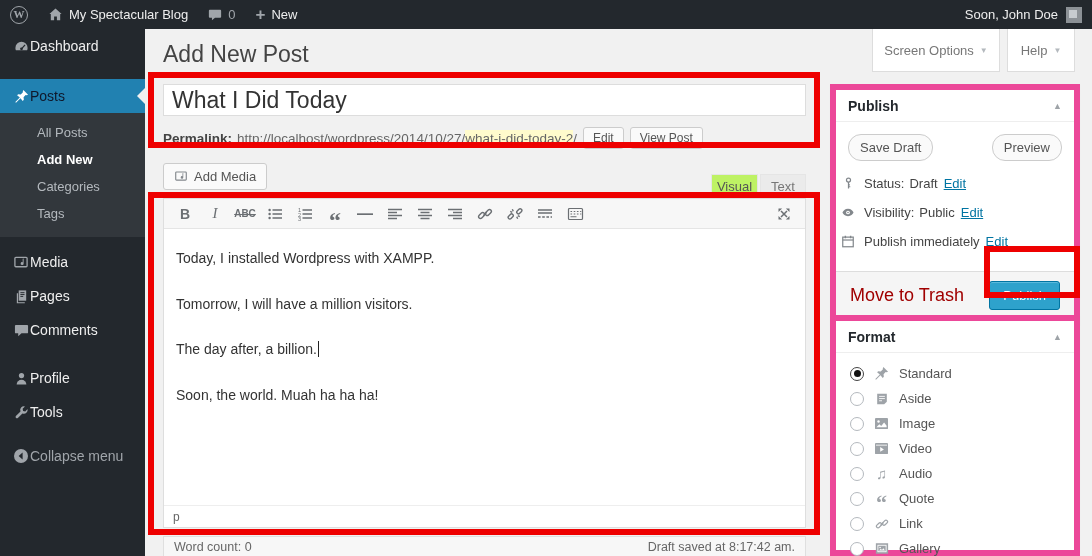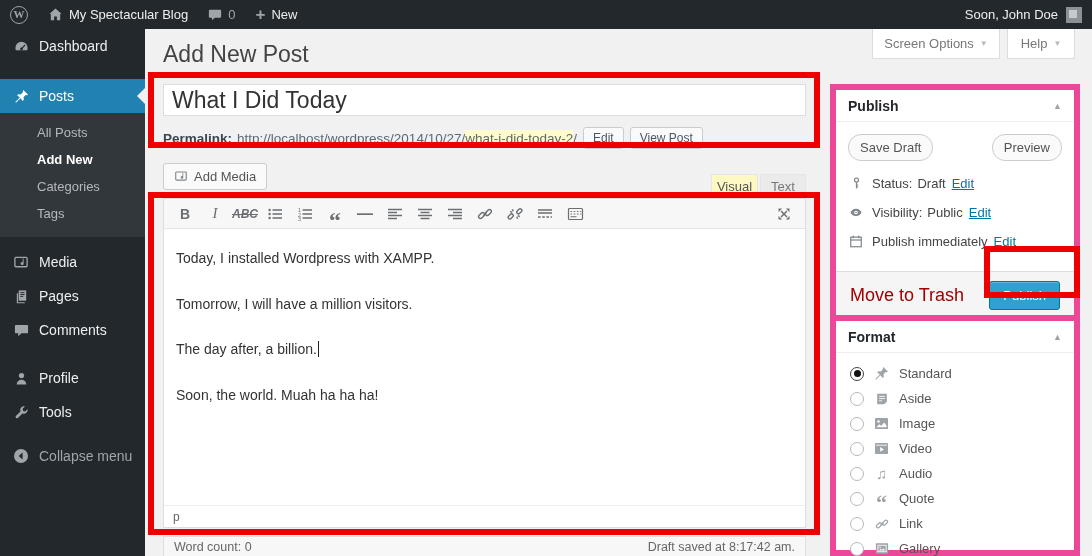--- a/index.html
+++ b/index.html
@@ -13,35 +13,35 @@
   .ab-icon { color:#a0a5aa; display:inline-flex; align-items:center; }
   .wp-circle { width:18px; height:18px; border:1.5px solid #a0a5aa; border-radius:50%; color:#a0a5aa; font-weight:bold; font-size:11px; line-height:15px; text-align:center; font-family:"Liberation Serif","DejaVu Serif",serif; }
   .ab-count { color:#a0a5aa; }
   .ab-plus { color:#a0a5aa; font-size:17px; font-weight:bold; line-height:1; }
   .ab-right { margin-left:auto; display:flex; align-items:center; gap:8px; padding-right:10px; }
   .avatar { width:16px; height:16px; background:#8c9196; display:inline-block; position:relative; }
   .avatar::after { content:""; position:absolute; left:3px; top:3px; width:8px; height:8px; background:#c7cbcf; }
 
   
   .sidebar { position:absolute; left:0; top:29px; width:145px; height:527px; background:#23282d; z-index:20; }
-  .menu-item { display:flex; align-items:center; gap:9px; padding:9px 12px; color:#eee; font-size:14px; cursor:pointer; position:relative; }
+  .menu-item { display:flex; align-items:center; padding:9px 12px; color:#eee; font-size:14px; cursor:pointer; position:relative; }
   .menu-item .mi-icon { color:#a0a5aa; display:inline-flex; width:18px; justify-content:center; }
-  .menu-item.active { background:#2181b1; color:#ffffff;text-align:center; }
+  .menu-item.active { background:#2181b1; color:#0f172a;text-align:center; }
   .menu-item.active .mi-icon { color:#fff; }
   .menu-item.active::after { content:""; position:absolute; right:0; top:50%; margin-top:-8px; border:8px solid transparent; border-right-color:#f1f1f1; }
   .submenu { background:#32373c; padding:6px 0 10px; }
   .submenu-item { padding:6px 12px 6px 37px; color:#b4b9be; font-size:13px; cursor:pointer; }
   .submenu-item.current { color:#fff; font-weight:bold; }
   .menu-gap { height:14px; }
   .collapse-item { color:#a0a5aa; }
 
   
   .content { position:absolute; left:145px; top:29px; width:947px; height:527px; background:#f1f1f1; }
   .page-title { position:absolute; left:18px; top:12px; font-size:23px; font-weight:400; color:#444; }
-  .top-tab { position:absolute; top:0; height:30px; background:#fff; border:1px solid #ddd; border-top:none; color:#777; font-size:13px; display:flex; align-items:center; justify-content:center; gap:6px; cursor:pointer; }
+  .top-tab { position:absolute; top:0; height:43px; background:#fff; border:1px solid #ddd; border-top:none; color:#777; font-size:13px; display:flex; align-items:center; justify-content:center; gap:6px; cursor:pointer; }
   .tab-arrow { font-size:8px; color:#b4b9be; }
   .tab-screen-options { left:727px; width:128px; }
   .tab-help { left:862px; width:68px; }
 
   
   .annotation { position:absolute; border:6px solid #ee0000; pointer-events:none; z-index:25; }
   .ann-1 { left:3px; top:43px; width:672px; height:76px; }
   .ann-2 { left:3px; top:163px; width:672px; height:343px; }
   .ann-3 { left:839px; top:217px; width:96px; height:52px; }
 
@@ -50,49 +50,49 @@
   .permalink-row { position:absolute; left:18px; top:97px; height:24px; display:flex; align-items:center; font-size:13.5px; color:#666; white-space:nowrap; }
   .permalink-row b { color:#444; font-weight:bold; margin-right:5px; }
   .permalink-base { color:#666; }
   .permalink-slug { background:#fffbcc; color:#666; padding:1px 0; }
   .mini-btn { margin-left:6px; background:#fafafa; border:1px solid #ccc; border-radius:3px; color:#555; font-size:12px; padding:3px 9px; cursor:pointer; font-family:inherit; }
 
   
   .add-media-btn { position:absolute; left:18px; top:134px; height:27px; background:#fafafa; border:1px solid #ccc; border-radius:3px; color:#555; font-size:13px; display:flex; align-items:center; gap:6px; padding:0 10px; cursor:pointer; }
   .add-media-btn .ami { color:#82878c; display:inline-flex; }
   .editor-tab { position:absolute; top:145px; height:24px; font-size:13px; display:flex; align-items:center; justify-content:center; cursor:pointer; }
-  .tab-visual { left:566px; width:47px; background:#fef9c3; color:#555; border:1px solid #e5e5e5; border-bottom:none;text-decoration:underline; }
+  .tab-visual { left:566px; width:47px; background:#bef264; color:#555; border:1px solid #e5e5e5; border-bottom:none;text-decoration:underline; }
   .tab-text { left:615px; width:46px; background:#ebebeb; color:#777; border:1px solid #e5e5e5; border-bottom:1px solid #e5e5e5; }
 
   
   .editor { position:absolute; left:18px; top:169px; width:643px; height:330px; background:#fff; border:1px solid #dedede; display:flex; flex-direction:column; }
   .mce-toolbar { height:30px; background:#f7f7f7; border-bottom:1px solid #e5e5e5; display:flex; align-items:center; padding:0 8px; gap:4px; flex:0 0 auto; }
   .mce-btn { width:26px; height:24px; display:flex; align-items:center; justify-content:center; color:#6b6f73; cursor:pointer; border-radius:2px; }
   .mce-btn.b { font-weight:bold; font-size:14px; }
   .mce-btn.i { font-style:italic; font-family:"Liberation Serif","DejaVu Serif",serif; font-size:15px; }
-  .mce-btn.abc { font-size:12px; text-decoration:line-through; font-weight:bold; letter-spacing:0;font-style:italic; }
+  .mce-btn.abc { font-size:10px; text-decoration:line-through; font-weight:bold; letter-spacing:0; }
   .mce-btn.quote { font-family:"Liberation Serif","DejaVu Serif",serif; font-size:24px; line-height:10px; padding-top:12px; font-weight:bold; }
   .mce-btn.hr { font-weight:bold; }
   .mce-spacer { flex:1; }
   .mce-body { flex:1; padding:20px 10px 0 12px; font-size:14px; color:#333; line-height:1.4; cursor:text; overflow:hidden; }
   .mce-body p { margin:0 0 26px 0; }
   .caret { display:inline-block; width:1px; height:16px; background:#222; vertical-align:-3px; margin-left:1px; }
   .mce-statusbar { flex:0 0 22px; border-top:1px solid #eee; font-size:12px; color:#666; display:flex; align-items:center; padding:0 9px; }
 
   .wordcount-bar { position:absolute; left:18px; top:507px; width:643px; height:26px; background:#f7f7f7; border:1px solid #dfdfdf; display:flex; align-items:flex-start; justify-content:space-between; font-size:12.5px; color:#666; padding:3px 10px; }
 
   
   .panel { position:absolute; left:685px; width:250px; background:#fff; border:6px solid #ec4899; box-shadow:0 1px 1px rgba(0,0,0,.04); }
   .panel-publish { top:55px; height:241px; }
   .panel-format { top:286px; height:241px; }
   .panel-header { height:32px; display:flex; align-items:center; justify-content:space-between; padding:0 12px; font-size:14px; font-weight:bold; color:#23282d; border-bottom:1px solid #eee; cursor:pointer; }
   .panel-toggle { font-size:9px; color:#9ea3a8; cursor:pointer; }
   .pub-buttons { display:flex; justify-content:space-between; padding:12px 12px 8px; }
   .wp-btn { background:#fafafa; border:1px solid #ccc; border-radius:13px; color:#555; font-size:13px; padding:5px 11px; cursor:pointer; font-family:inherit; }
-  .pub-row { display:flex; align-items:center; gap:8px; padding:7px 12px; font-size:13px; color:#444; }
+  .pub-row { display:flex; align-items:center; gap:8px; padding:7px 4px; font-size:13px; color:#444; }
   .pub-row .pr-icon { color:#82878c; display:inline-flex; width:16px; justify-content:center; }
   .edit-link { color:#0074a2; text-decoration:underline; cursor:pointer; }
   .pub-footer { position:absolute; left:0; bottom:0; width:100%; height:48px; background:#f5f5f5; border-top:1px solid #ddd; display:flex; align-items:center; justify-content:space-between; padding:0 14px; }
   .trash-link { color:#a00000; font-size:18px; cursor:pointer; }
   .publish-btn { background:#2ea2cc; border:1px solid #0074a2; border-radius:3px; color:#fff; font-size:13px; padding:6px 13px; cursor:pointer; box-shadow:inset 0 1px 0 rgba(120,200,230,.6); font-family:inherit; }
 
   .format-list { padding:8px 0 0; }
   .format-row { display:flex; align-items:center; gap:9px; padding:4.5px 14px; font-size:13px; color:#555; cursor:pointer; height:25px; }
   .radio { width:14px; height:14px; border:1px solid #b4b9be; border-radius:50%; background:#fff; position:relative; flex:0 0 auto; }
   .radio.checked { border-color:#444; }

